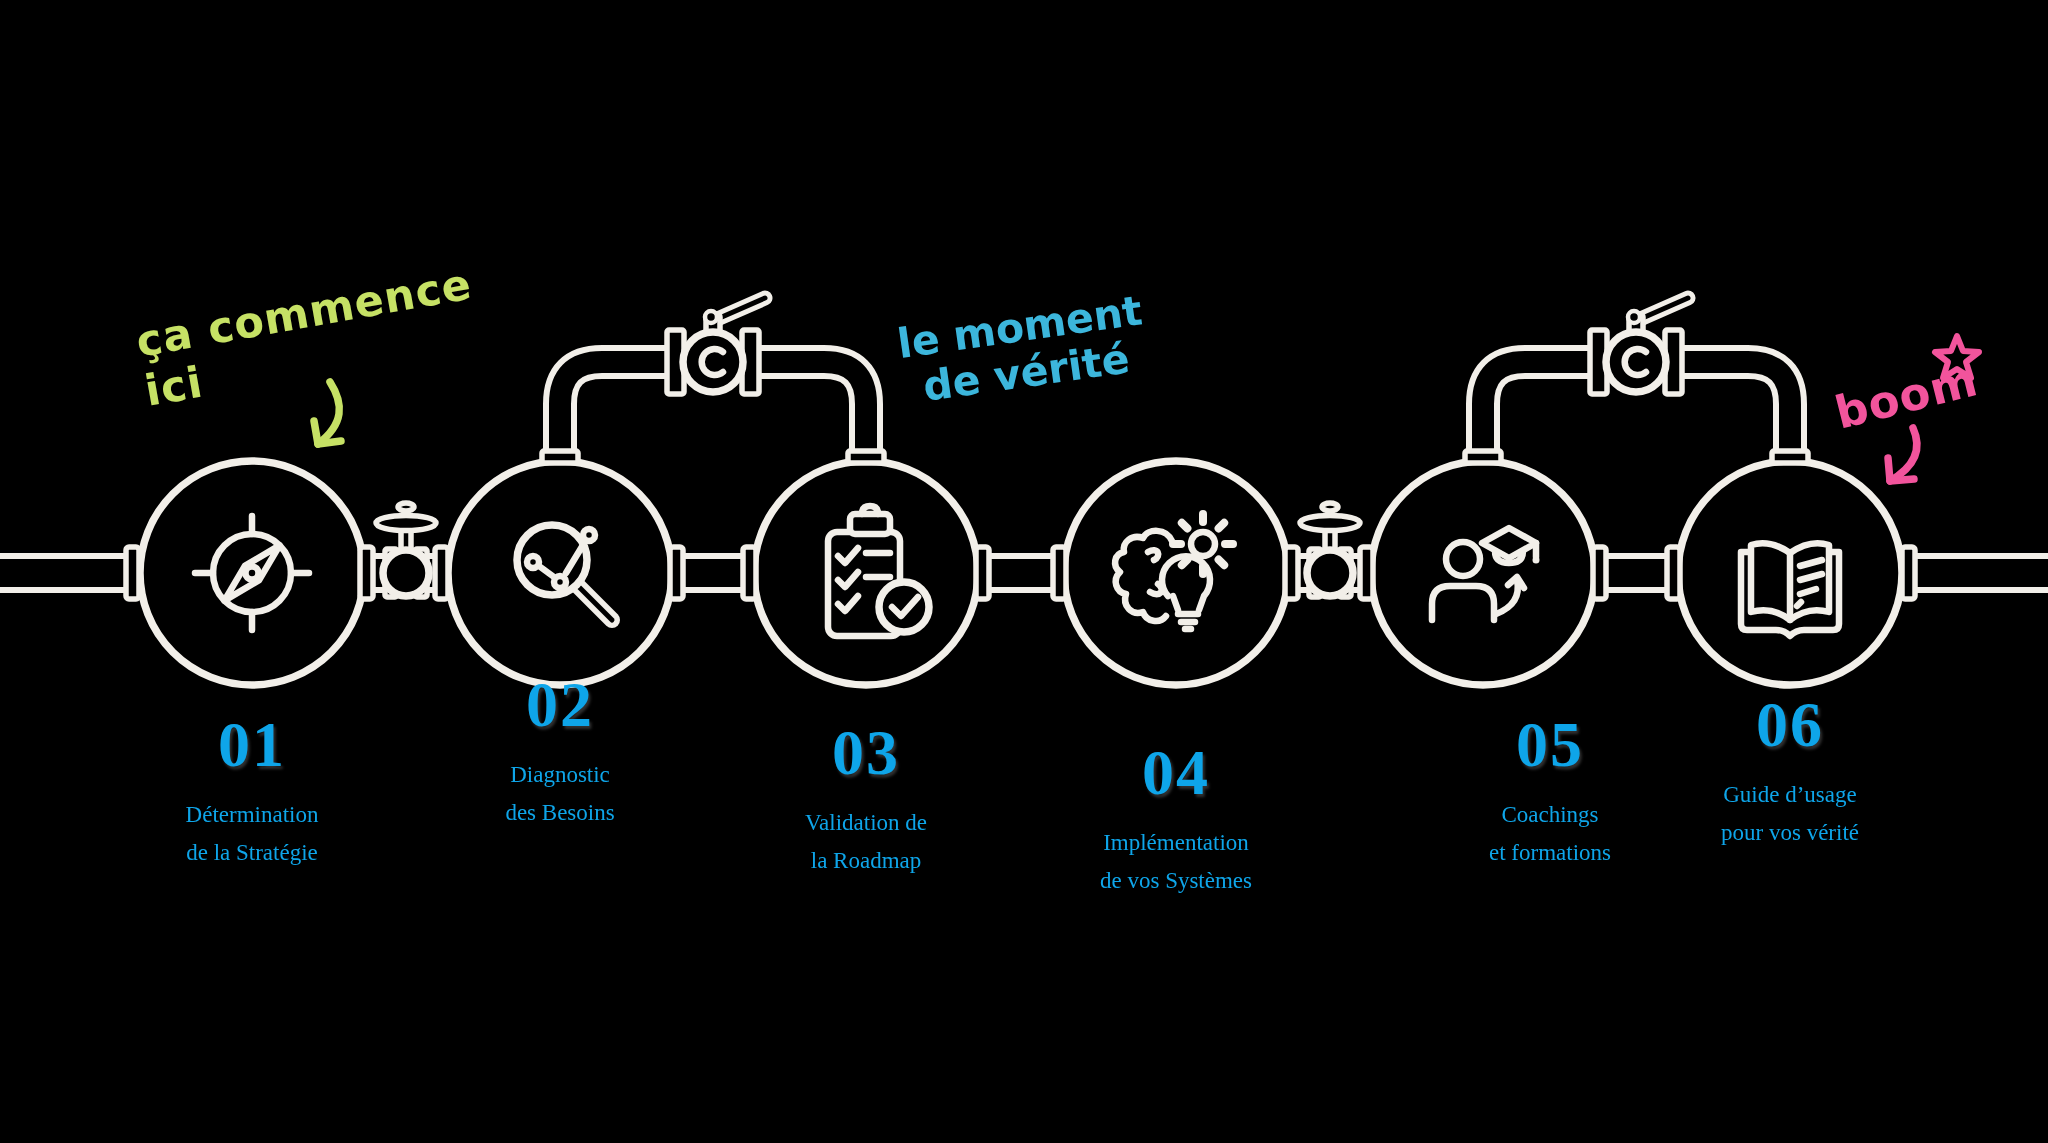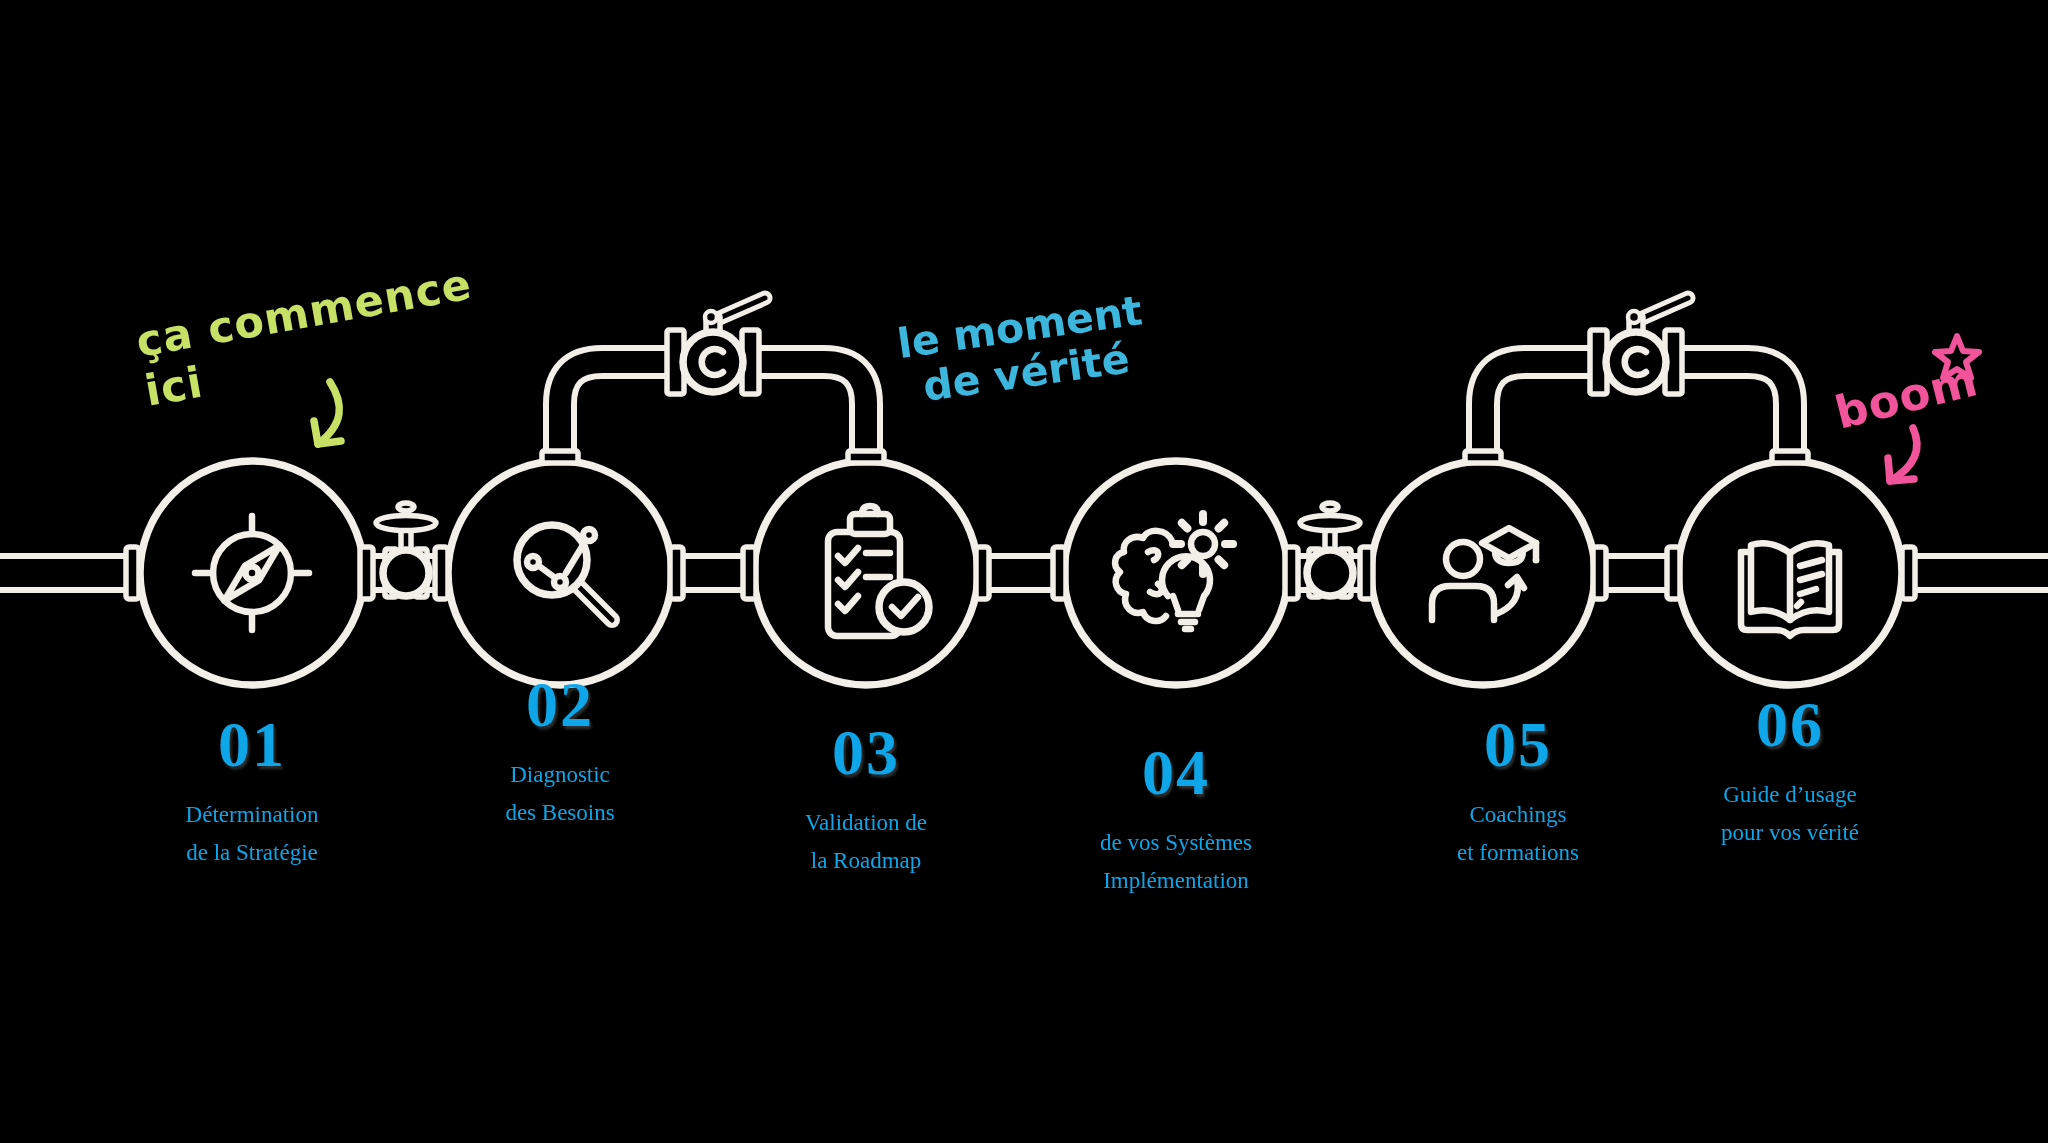--- a/index.html
+++ b/index.html
@@ -210,25 +210,25 @@
   <div class="step" style="left:696px;top:708px;margin-top:8px;">
     <div class="num">03</div>
     <div class="lbl">
       <div>Validation de</div>
       <div>la Roadmap</div>
     </div>
   </div>
   <div class="step" style="left:1006px;top:736px;">
     <div class="num">04</div>
     <div class="lbl">
+      <div>Implémentation</div>
       <div>de vos Systèmes</div>
-      <div>Implémentation</div>
-    </div>
-  </div>
-  <div class="step" style="left:1348px;top:708px;">
+    </div>
+  </div>
+  <div class="step" style="left:1380px;top:708px;">
     <div class="num">05</div>
     <div class="lbl">
       <div>Coachings</div>
       <div>et formations</div>
     </div>
   </div>
   <div class="step" style="left:1620px;top:688px;">
     <div class="num">06</div>
     <div class="lbl">
       <div>Guide d’usage</div>

